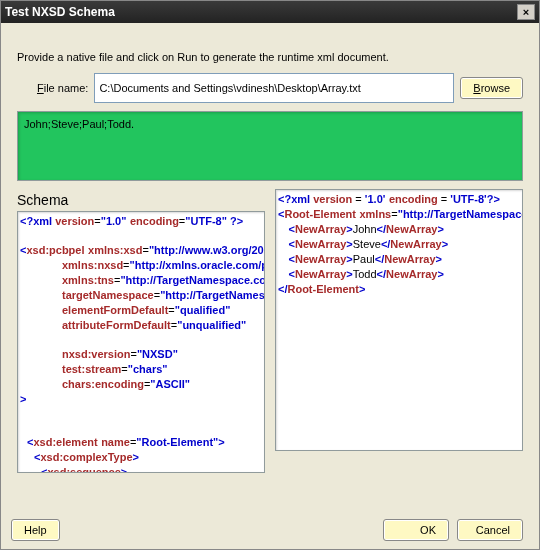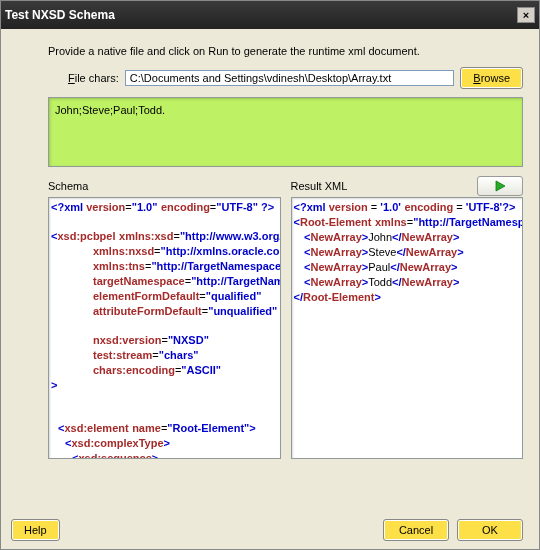--- a/index.html
+++ b/index.html
@@ -1,29 +1,29 @@
 <!DOCTYPE html>
 <html><head>
 <meta charset="utf-8">
 <style>
 * { box-sizing: border-box; font-family: Tahoma, sans-serif; }
 body { margin: 0; padding: 0; width: 540px; height: 550px; background: #ece9d8; border: 1px solid #888; position: relative; }
-.titlebar { background: linear-gradient(#3a3a3a,#222); color: #fff; height: 22px; display: flex; align-items: center; padding: 14px 4px; font-size: 12px; font-weight: bold; }
+.titlebar { background: linear-gradient(#3a3a3a,#222); color: #fff; height: 22px; display: flex; align-items: center; padding: 8px 4px; font-size: 12px; font-weight: bold; }
 .titlebar .close { margin-left: auto; width: 18px; height: 16px; background: #d4d0c8; border: 1px solid #888; display: flex; align-items: center; justify-content: center; color: #000; font-size: 11px; cursor: pointer; }
-.content { padding: 10px 16px 0 16px; font-size: 11px; margin-left: 31px; }
+.content { padding: 22px 16px 0 16px; font-size: 11px; }
 .instr { margin: 6px 0 10px 0; color: #000; }
 .filerow { display: flex; align-items: center; gap: 6px; margin-bottom: 8px; padding-left: 20px; }
 .filerow label { white-space: nowrap; }
-.filerow input { flex: 1; height: 16px; border: 1px solid #7f9db9; padding: 1px 4px; font-size: 11px; }
-.btn { background: #fde047; border: 1px solid #888; border-radius: 3px; height: 22px; padding: 0 12px; font-size: 11px; cursor: pointer; box-shadow: inset 0 0 0 1px #fff; }
-.filecontent { background: #bef264; border: 1px solid #919b9c; height: 70px; padding: 6px; overflow: auto; font-size: 11px; margin-bottom: 8px; box-shadow: inset 1px 1px 3px rgba(0,0,0,.2); }
+.filerow input { flex: 1; height: 30px; border: 1px solid #7f9db9; padding: 1px 4px; font-size: 11px; }
+.btn { background: #fef9c3; border: 1px solid #888; border-radius: 3px; height: 22px; padding: 0 12px; font-size: 11px; cursor: pointer; box-shadow: inset 0 0 0 1px #fff; text-align: right; }
+.filecontent { background: #22c55e; border: 1px solid #919b9c; height: 70px; padding: 6px; overflow: auto; font-size: 11px; margin-bottom: 8px; box-shadow: inset 1px 1px 3px rgba(0,0,0,.2); }
 .panels { display: flex; gap: 10px; }
 .panel { flex: 1; min-width: 0; }
 .panel-header { display: flex; align-items: center; height: 22px; }
-.panel-header .lbl { font-size: 11px; text-align: center; }
+.panel-header .lbl { font-size: 14px; text-align: center; }
 .runbtn { margin-left: auto; width: 46px; height: 20px; background: linear-gradient(#fff,#e8e8e0); border: 1px solid #9a9a9a; border-radius: 3px; display: flex; align-items: center; justify-content: center; cursor: pointer; }
 .runbtn svg { width: 12px; height: 12px; }
 .codebox { height: 262px; background: #fff; border: 1px solid #919b9c; overflow: auto; font-family: "DejaVu Sans", Arial, sans-serif; font-size: 11px; line-height: 14px; padding: 2px 0 0 2px; position: relative; box-shadow: inset 1px 1px 2px rgba(0,0,0,.15); }
 .codebox::-webkit-scrollbar { width: 16px; height: 16px; }
 .codebox::-webkit-scrollbar-track { background: #ece9d8; }
 .codebox::-webkit-scrollbar-thumb { background: linear-gradient(#cfe2fb,#a7c7ef); border: 1px solid #7a96bf; border-radius: 3px; }
 .codebox pre { margin: 0; white-space: pre; font-family: inherit; }
 .eq { color: #000; }
 .bluebold { color: #0000cc; font-weight: bold; }
 .brownbold { color: #a52a2a; font-weight: bold; }
@@ -39,21 +39,21 @@
   <span>Test NXSD Schema</span>
   <div class="close">
       <span>×</span>
     </div>
 </div>
 
 <div class="content">
   <div class="instr">Provide a native file and click on Run to generate the runtime xml document.</div>
 
   <div class="filerow">
-    <label><span style="text-decoration:underline">F</span><span>ile chars:</span></label>
+    <label><span style="text-decoration:underline">F</span><span>ile name:</span></label>
     <input type="text" value="C:\Documents and Settings\vdinesh\Desktop\Array.txt" style="">
     <button class="btn"><span style="text-decoration:underline">B</span>rowse</button>
   </div>
 
   <div class="filecontent">
     <span>John;Steve;Paul;Todd.</span>
   </div>
 
   <div class="panels">
     <div class="panel">
@@ -77,40 +77,32 @@
 
 
   <span class="bluebold">&lt;</span><span class="brownbold">xsd:element</span> <span class="brownbold">name</span><span class="eq">=</span><span class="bluebold">"Root-Element"</span><span class="bluebold">&gt;</span>
     <span class="bluebold">&lt;</span><span class="brownbold">xsd:complexType</span><span class="bluebold">&gt;</span>
       <span class="bluebold">&lt;</span><span class="brownbold">xsd:sequence</span><span class="bluebold">&gt;</span>
           </pre>
       </div>
     </div>
 
     <div class="panel">
-      <div class="panel-header">
-        <span class="lbl">Result XML</span>
-        <div class="runbtn">
-          <svg viewBox="0 0 12 12">
-              <polygon points="2,1 11,6 2,11" fill="#2aaa2a" stroke="#0a7a0a" stroke-width="0.8"></polygon>
-            </svg>
-        </div>
-      </div>
       <div class="codebox">
 <pre><span class="bluebold">&lt;?xml </span><span class="brownbold">version</span><span class="blacktxt"> = </span><span class="bluebold">'1.0'</span> <span class="brownbold">encoding</span><span class="blacktxt"> = </span><span class="bluebold">'UTF-8'</span><span class="bluebold">?&gt;</span>
 <span class="bluebold">&lt;</span><span class="brownbold">Root-Element</span> <span class="brownbold">xmlns</span><span class="eq">=</span><span class="bluebold">"http://TargetNamespace.com/test"</span>
    <span class="bluebold">&lt;</span><span class="brownbold">NewArray</span><span class="bluebold">&gt;</span><span class="blacktxt">John</span><span class="bluebold">&lt;/</span><span class="brownbold">NewArray</span><span class="bluebold">&gt;</span>
    <span class="bluebold">&lt;</span><span class="brownbold">NewArray</span><span class="bluebold">&gt;</span><span class="blacktxt">Steve</span><span class="bluebold">&lt;/</span><span class="brownbold">NewArray</span><span class="bluebold">&gt;</span>
    <span class="bluebold">&lt;</span><span class="brownbold">NewArray</span><span class="bluebold">&gt;</span><span class="blacktxt">Paul</span><span class="bluebold">&lt;/</span><span class="brownbold">NewArray</span><span class="bluebold">&gt;</span>
    <span class="bluebold">&lt;</span><span class="brownbold">NewArray</span><span class="bluebold">&gt;</span><span class="blacktxt">Todd</span><span class="bluebold">&lt;/</span><span class="brownbold">NewArray</span><span class="bluebold">&gt;</span>
 <span class="bluebold">&lt;/</span><span class="brownbold">Root-Element</span><span class="bluebold">&gt;</span></pre>
       </div>
     </div>
   </div>
 </div>
 
 <div class="footer">
   <div class="left"><button class="btn">Help</button></div>
   <div class="right">
+    <button class="btn" style="min-width:66px">OK</button>
     <button class="btn" style="min-width:66px">Cancel</button>
-    <button class="btn" style="min-width:66px">OK</button>
   </div>
 </div>
 
 </body></html>

